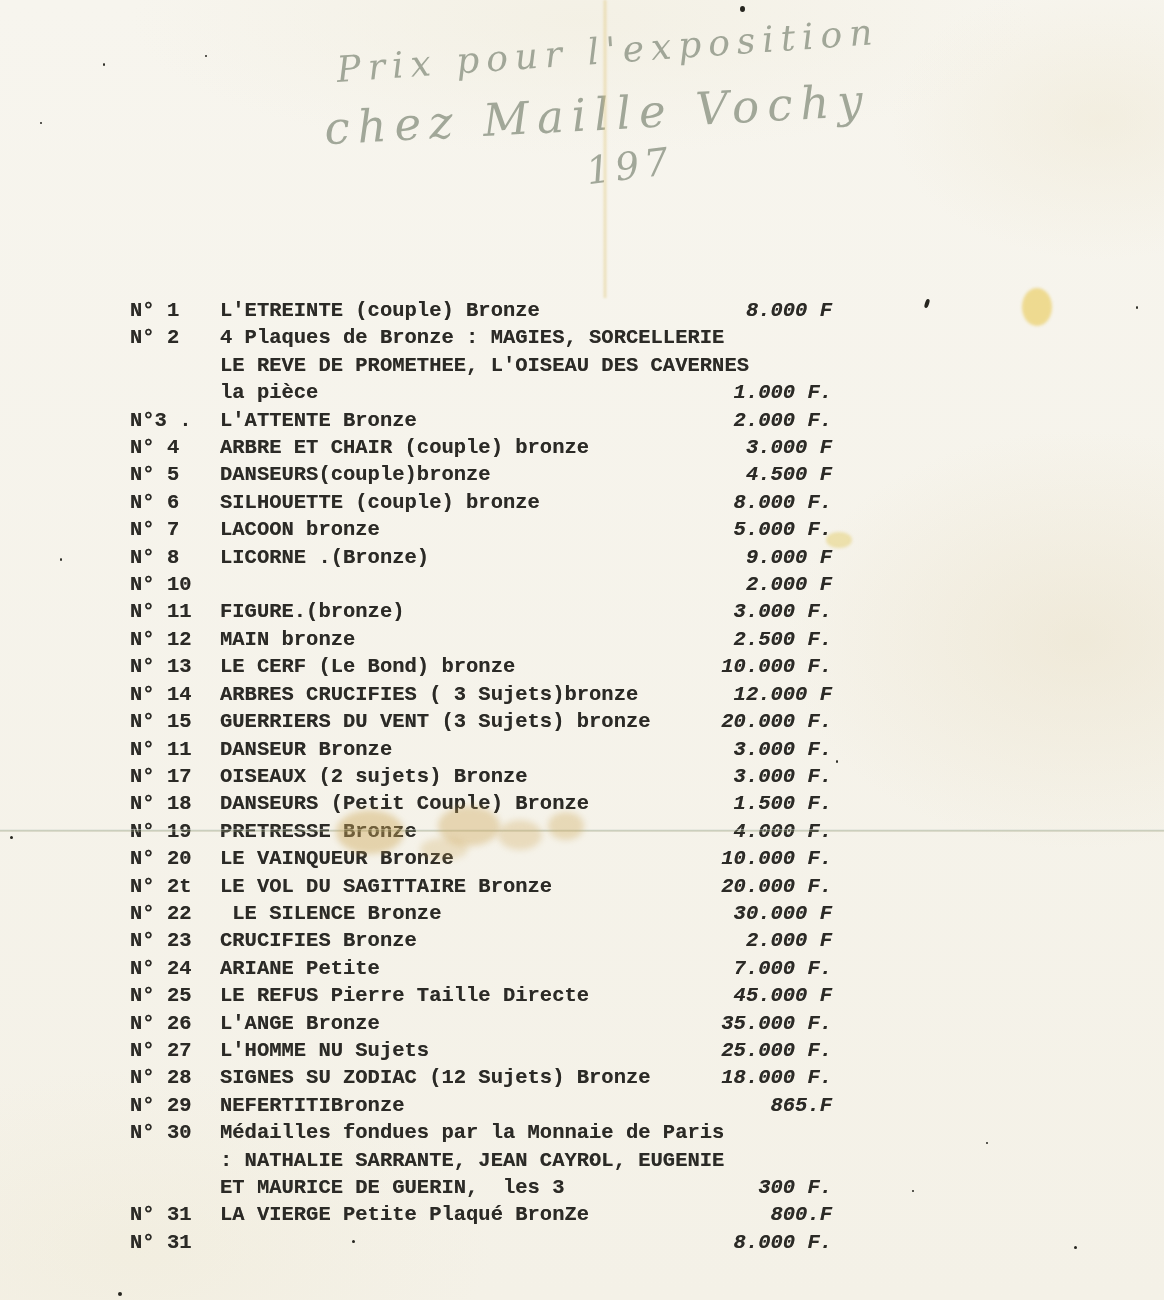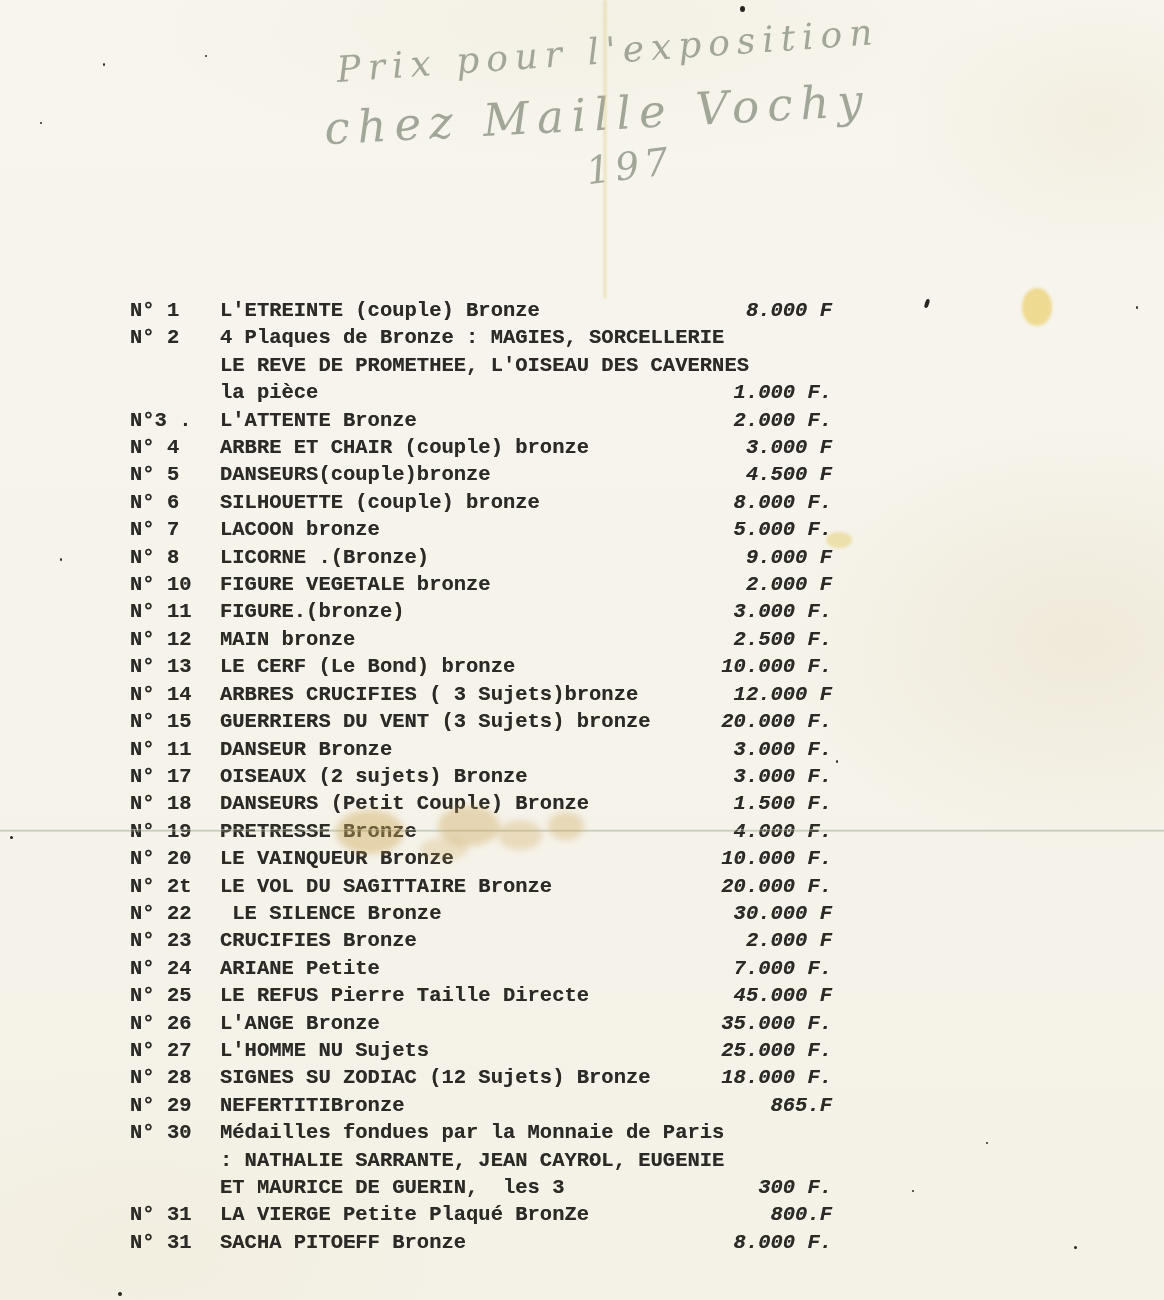--- a/index.html
+++ b/index.html
@@ -132,21 +132,20 @@
         <span class="txt">LACOON bronze</span>
         <span class="price">5.000 F.</span>
       </div>
       <div class="line">
         <span class="num">N° 8</span>
         <span class="txt">LICORNE .(Bronze)</span>
         <span class="price">9.000 F</span>
       </div>
       <div class="line">
         <span class="num">N° 10</span>
-        <span class="txt">FIGURE VEGETALE bronze</span>
         <span class="price">2.000 F</span>
       </div>
       <div class="line">
         <span class="num">N° 11</span>
         <span class="txt">FIGURE.(bronze)</span>
         <span class="price">3.000 F.</span>
       </div>
       <div class="line">
         <span class="num">N° 12</span>
         <span class="txt">MAIN bronze</span>
@@ -252,21 +251,20 @@
         <span class="txt">ET MAURICE DE GUERIN,  les 3</span>
         <span class="price">300 F.</span>
       </div>
       <div class="line">
         <span class="num">N° 31</span>
         <span class="txt">LA VIERGE Petite Plaqué BronZe</span>
         <span class="price">800.F</span>
       </div>
       <div class="line">
         <span class="num">N° 31</span>
-        <span class="txt">SACHA PITOEFF Bronze</span>
         <span class="price">8.000 F.</span>
       </div>
     </div>
 
   <div class="crease-v"></div>
   <div class="crease-h"></div>
 
   <div class="stain s1"></div>
   <div class="stain s2"></div>
   <div class="stain s3"></div>

